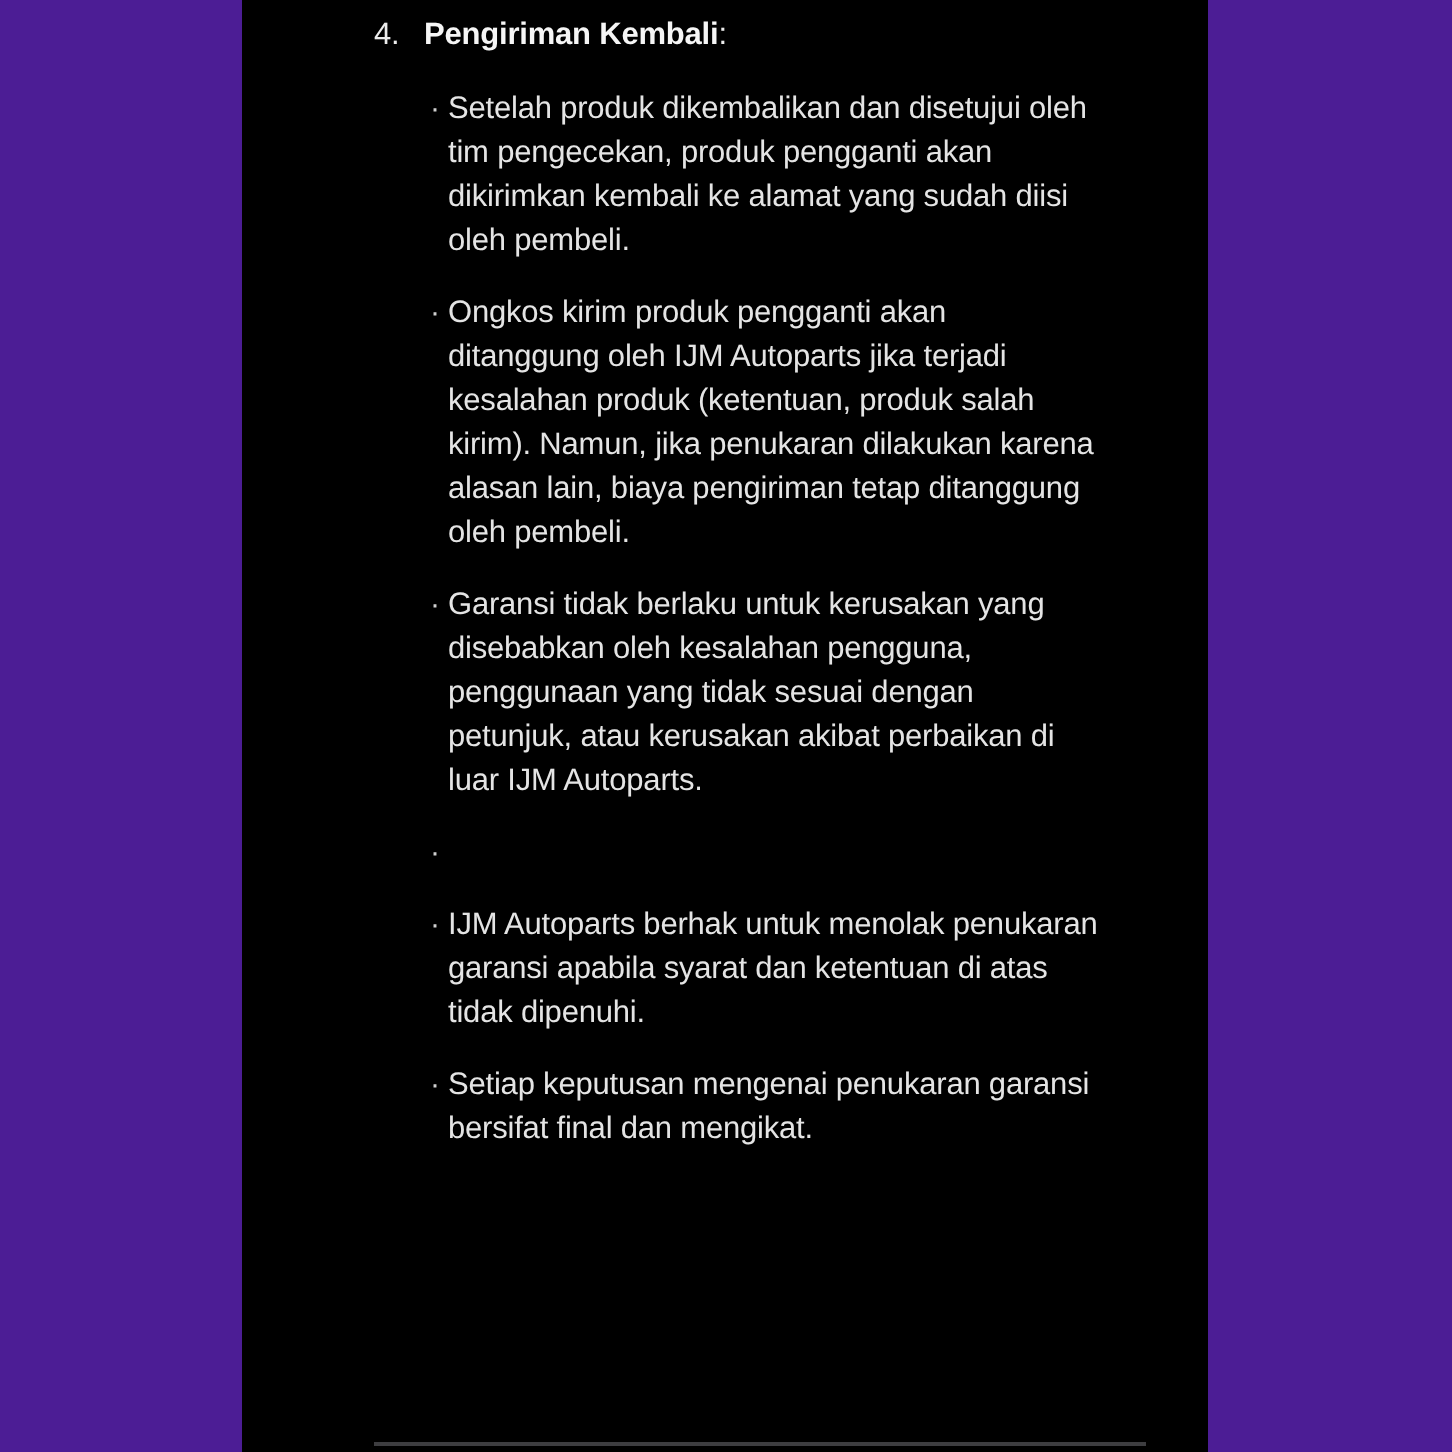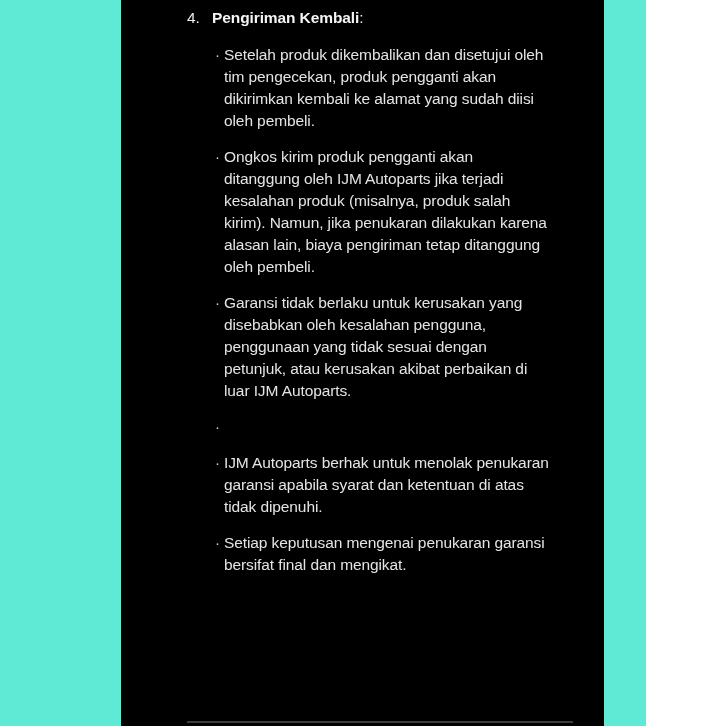--- a/index.html
+++ b/index.html
@@ -3,23 +3,23 @@
 <meta charset="utf-8">
 <style>
   html, body {
     margin: 0;
     padding: 0;
     background: #ffffff;
     font-family: "Liberation Sans", "DejaVu Sans", sans-serif;
   }
   .stage {
     position: relative;
-    width: 646px;
+    width: 726px;
     height: 726px;
-    background: #5eead4;
+    background: #4c1d95;
     overflow: hidden;
   }
   .panel {
     position: absolute;
     left: 121px;
     top: 0;
     width: 483px;
     height: 726px;
     background: #000000;
     box-sizing: border-box;
@@ -94,21 +94,21 @@
       <span class="dot">·</span>
       <span class="btext">Setelah produk dikembalikan dan disetujui oleh
 tim pengecekan, produk pengganti akan
 dikirimkan kembali ke alamat yang sudah diisi
 oleh pembeli.</span>
     </div>
     <div class="bullet">
       <span class="dot">·</span>
       <span class="btext">Ongkos kirim produk pengganti akan
 ditanggung oleh IJM Autoparts jika terjadi
-kesalahan produk (misalnya, produk salah
+kesalahan produk (ketentuan, produk salah
 kirim). Namun, jika penukaran dilakukan karena
 alasan lain, biaya pengiriman tetap ditanggung
 oleh pembeli.</span>
     </div>
 
     <div class="bullet">
       <span class="dot">·</span>
       <span class="btext">Garansi tidak berlaku untuk kerusakan yang
 disebabkan oleh kesalahan pengguna,
 penggunaan yang tidak sesuai dengan

